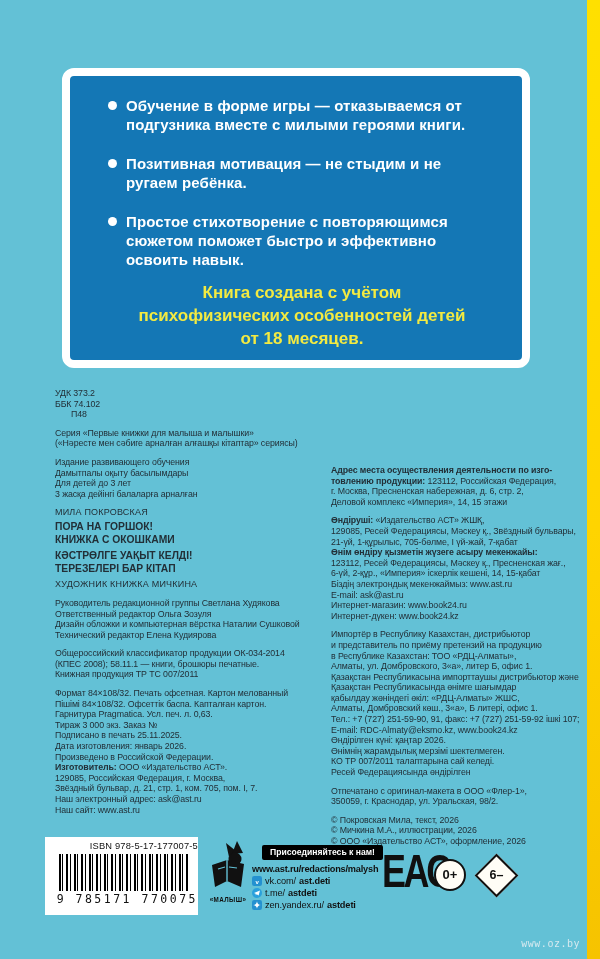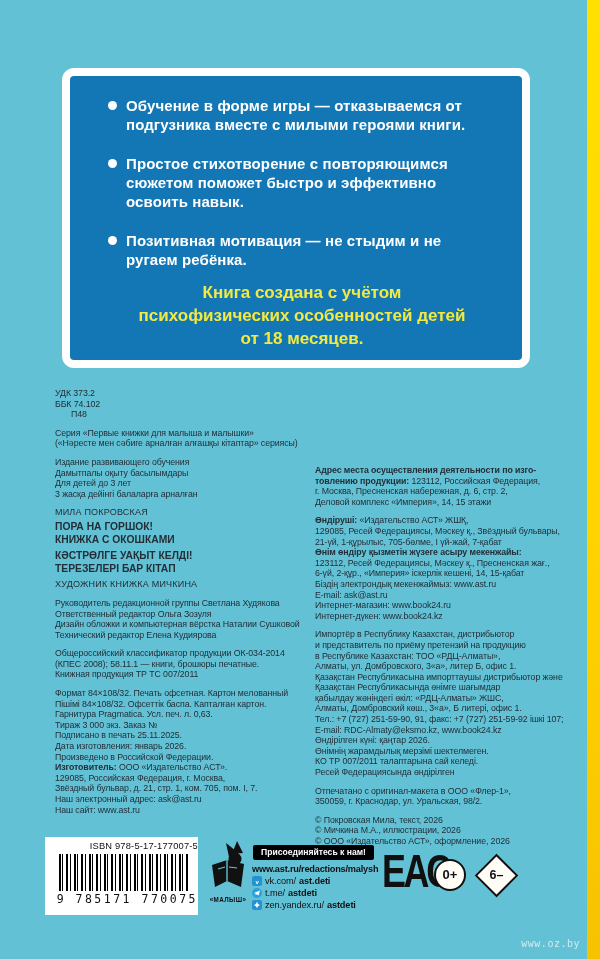--- a/index.html
+++ b/index.html
@@ -33,21 +33,21 @@
     color:#ffffff; font-weight:bold; font-size:15px; line-height:19px;
     letter-spacing:.1px;
   }
   .note{
     margin:0 auto; width:340px; text-align:center;
     color:#f3ea41; font-weight:bold; font-size:17px; line-height:23px;
   }
   
   .columns{
     position:absolute; left:55px; top:388px; width:533px;
-    display:flex; gap:7px;
+    display:flex; gap:23px;
   }
   .col{font-size:8.8px; line-height:10.6px; letter-spacing:-0.1px; color:#222f37;}
   .col.left{width:253px; flex:0 0 auto;}
   .col.right{width:273px; flex:0 0 auto; margin-top:77px;}
   .para{margin:0 0 8px 0;}
   .para.tight{margin-bottom:3px;}
   .para.title{font-weight:bold; font-size:10.3px; line-height:12.6px; margin-bottom:4px; letter-spacing:0;}
   .para.caps{font-size:9px; letter-spacing:0.2px;}
   .para b{font-weight:bold;}
   
@@ -65,21 +65,21 @@
   .digits{
     font-family:"DejaVu Sans Mono", monospace;
     font-size:11.5px; letter-spacing:2.5px; color:#111; margin-top:1px;
   }
   .malysh{position:absolute; left:204px; top:841px; width:48px; text-align:center;}
   .malysh-label{
     font-size:6.3px; font-weight:bold; letter-spacing:0.4px; color:#111; margin-top:1px;
   }
   .social{position:absolute; left:252px; top:841px; width:142px;}
   .join-badge{
-    display:inline-block; margin-left:1px;
+    display:inline-block; margin-left:10px;
     background:#000; color:#fff; font-weight:bold; font-size:8.6px;
     padding:2px 8px 3px; border-radius:2px;
   }
   .social-site{font-weight:bold; font-size:9.2px; color:#111; margin-top:4px; letter-spacing:-0.2px;}
   .social-row{
     display:flex; align-items:center; gap:3px;
     font-size:9.2px; color:#111; margin-top:2px; letter-spacing:-0.1px;
   }
   .social-row b{font-weight:bold;}
   .sicon{flex:0 0 auto; width:10px; height:10px; display:inline-block;}
@@ -115,25 +115,25 @@
 
   <div class="spine-strip"></div>
 
   <section class="card">
     <div class="bullet">
       <span class="dot"></span>
       <p>Обучение в форме игры — отказываемся от подгузника вместе с милыми героями книги.</p>
     </div>
     <div class="bullet">
       <span class="dot"></span>
-      <p>Простое стихотворение с повторяющимся сюжетом поможет быстро и эффективно освоить навык.</p>
+      <p>Позитивная мотивация — не стыдим и не ругаем ребёнка.</p>
     </div>
     <div class="bullet">
       <span class="dot"></span>
-      <p>Позитивная мотивация — не стыдим и не ругаем ребёнка.</p>
+      <p>Простое стихотворение с повторяющимся сюжетом поможет быстро и эффективно освоить навык.</p>
     </div>
     <p class="note">Книга создана с учётом психофизических особенностей детей от 18 месяцев.</p>
   </section>
 
   <section class="columns">
     <div class="col left">
       <div class="para">
           <div>УДК 373.2</div>
           <div>ББК 74.102</div>
           <div style="padding-left: 16px;"><span>П48</span></div>

